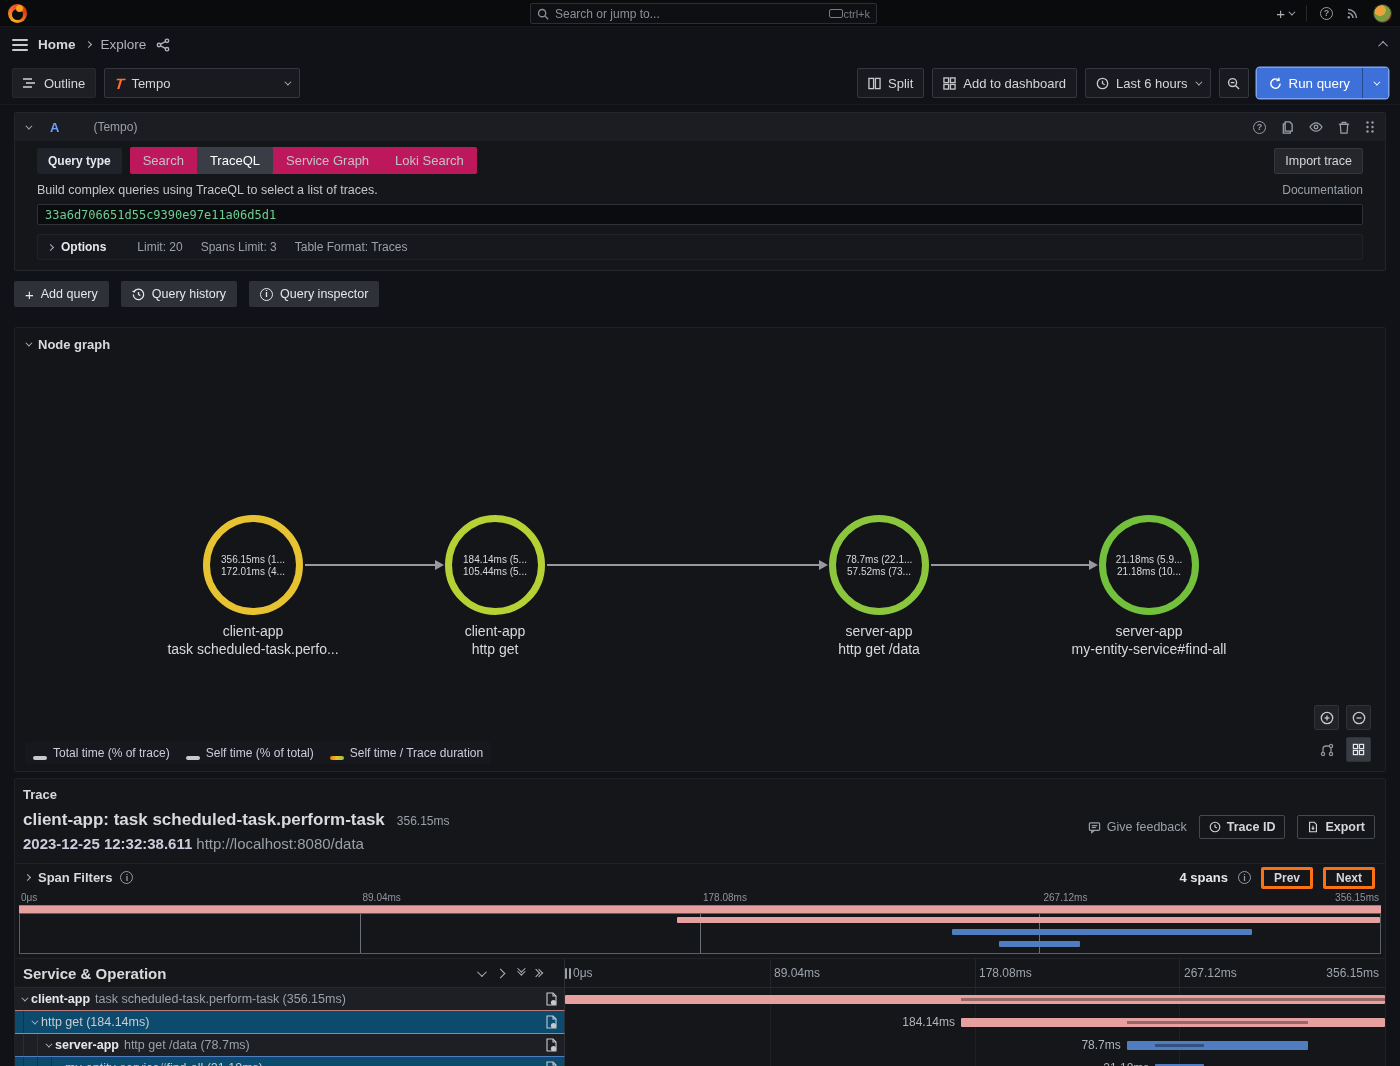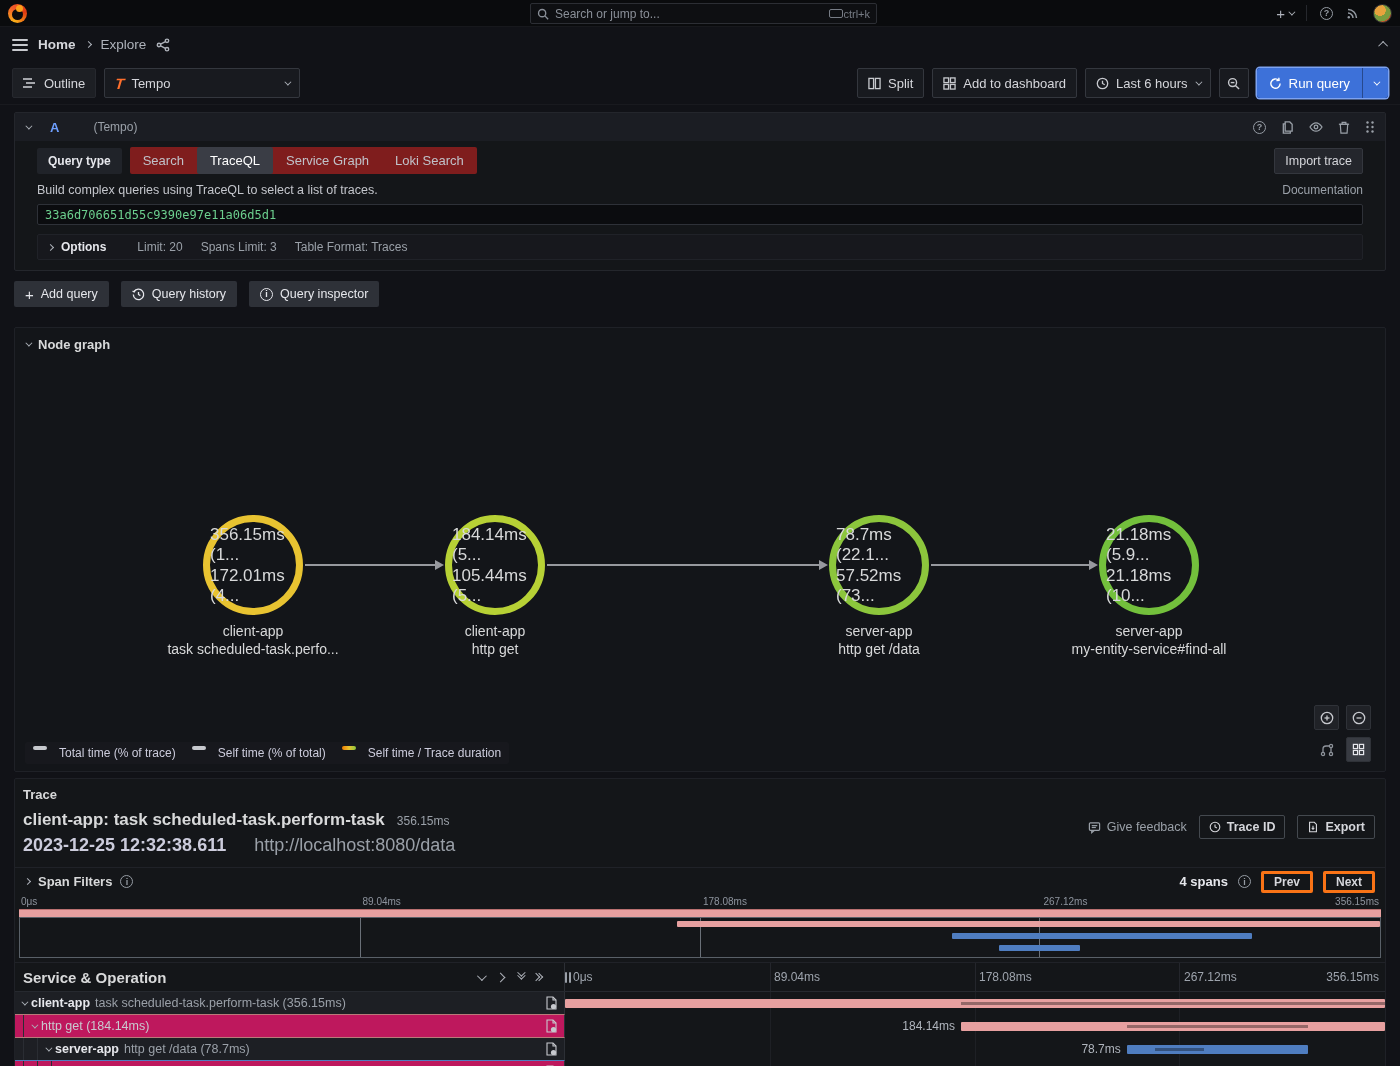--- a/index.html
+++ b/index.html
@@ -58,63 +58,63 @@
 
   
   .query-panel { margin-top:7px; border:1px solid #24262c; background:#141619; border-radius:2px; }
   .qp-header { height:28px; background:#1b1d23; display:flex; align-items:center; padding:0 10px; gap:8px; }
   .qp-ref { color:#6e9fff; font-weight:700; margin-left:12px; }
   .qp-ds { color:#9aa0a8; font-size:12px; margin-left:26px; }
   .qp-icons { margin-left:auto; display:flex; align-items:center; gap:15px; color:#9aa0a8; }
   .qp-body { padding:6px 22px 10px; }
   .tabs-row { display:flex; align-items:center; }
   .qtype-label { background:#202329; font-weight:700; font-size:12px; color:#e6e7ec; padding:6px 11px; border-radius:2px; }
-  .tab-group { display:flex; background:#7f1d1d; border-radius:2px; margin-left:8px; }
+  .tab-group { display:flex; background:#be185d; border-radius:2px; margin-left:8px; }
   .tab { padding:6px 13px; font-size:13px; color:#c0c2c9; cursor:pointer; }
   .tab.active { background:#3a3d45; color:#fff; border-radius:2px; }
   .import-btn { margin-left:auto; background:#24262c; border:1px solid #34373e; border-radius:2px; font-size:12.5px; padding:5px 10px; color:#d5d6db; cursor:pointer; }
   .desc-row { display:flex; margin-top:9px; font-size:12.5px; color:#c4c6cc; }
   .doc-link { margin-left:auto; color:#9aa0a8; font-size:12px; cursor:pointer; }
   .query-input { margin-top:7px; background:#0b0c0f; border:1px solid #2e3138; border-radius:2px; height:21px; display:flex; align-items:center; padding:0 7px;
                  font-family:"DejaVu Sans Mono", monospace; font-size:12px; color:#6ccf8e; }
   .options-row { margin-top:9px; background:#17181d; border:1px solid #202228; border-radius:2px; height:26px; display:flex; align-items:center; gap:8px; padding:0 10px; }
   .options-label { font-weight:700; font-size:12px; color:#e6e7ec; margin-right:23px; }
   .opt-item { color:#9aa0a8; font-size:12px; margin-right:10px; }
   .query-actions { margin-top:10px; display:flex; gap:12px; }
   .btn-sec { display:inline-flex; align-items:center; gap:7px; height:26px; padding:0 11px; background:#2e3138; border:none; border-radius:2px;
              color:#e6e7ec; font-size:12.5px; font-weight:500; cursor:pointer; }
 
   
   .ng-panel { margin-top:20px; border:1px solid #1f2127; background:#131519; border-radius:2px; height:445px; position:relative; }
   .ng-header { display:flex; align-items:center; gap:8px; padding:9px 10px; font-weight:600; font-size:13px; color:#d8d9da; }
   .node { position:absolute; width:100px; height:100px; border:7px solid #888; border-radius:50%;
-          display:flex; flex-direction:column; align-items:center; justify-content:center; gap:1px; font-size:17px; color:#d8d9da; cursor:pointer; }
+          display:flex; flex-direction:column; align-items:center; justify-content:center; gap:1px; font-size:10px; color:#d8d9da; cursor:pointer; }
   .node-label { position:absolute; width:280px; text-align:center; font-size:14px; color:#d8d9da; line-height:18px; }
   .edge { position:absolute; height:2px; background:#97999e; top:236px; }
   .edge::after { content:""; position:absolute; right:-9px; top:-4px; border-left:9px solid #97999e; border-top:5px solid transparent; border-bottom:5px solid transparent; }
   .ng-legend { position:absolute; left:10px; bottom:7px; display:flex; align-items:center; gap:16px; background:#17181d; padding:4px 8px; border-radius:2px; }
-  .lg-item { display:flex; align-items:flex-start; gap:12px; font-size:12px; color:#ccccdc; }
+  .lg-item { display:flex; align-items:flex-end; gap:6px; font-size:12px; color:#ccccdc; }
   .lg-dash { width:14px; height:4px; border-radius:2px; background:#c7c9ce; }
   .lg-dash.grad { background:linear-gradient(90deg,#f07d00,#e8c331,#8cc63c); }
   .ng-controls { position:absolute; right:14px; top:377px; display:grid; grid-template-columns:25px 25px; grid-auto-rows:25px; gap:7px; }
   .ng-btn { width:25px; height:25px; background:#202227; border:1px solid #2f3238; border-radius:2px; display:flex; align-items:center; justify-content:center; color:#c7c9ce; cursor:pointer; }
   .ng-btn.plain { background:transparent; border-color:transparent; color:#8e939b; }
   .ng-btn.active { background:#383b42; }
 
   
   .trace-panel { margin-top:6px; border:1px solid #1f2127; background:#141619; border-radius:2px; position:relative; height:301px; }
   .trace-label { padding:8px 8px 0; font-weight:600; font-size:13px; color:#d8d9da; }
   .trace-title-row { margin-top:8px; padding:0 8px; display:flex; align-items:baseline; gap:12px; }
   .trace-title { font-size:17px; font-weight:600; color:#d8d9da; }
   .trace-dur { font-size:12px; color:#9aa0a8; }
   .trace-head-actions { position:absolute; right:10px; top:36px; display:flex; align-items:center; gap:12px; }
   .feedback { display:flex; align-items:center; gap:6px; color:#9aa0a8; font-size:12.5px; cursor:pointer; }
   .btn-out { display:inline-flex; align-items:center; gap:6px; height:24px; padding:0 9px; border:1px solid #44494f; border-radius:2px;
              background:transparent; color:#d5d6db; font-size:12.5px; font-weight:600; cursor:pointer; }
-  .trace-sub-row { margin-top:5px; padding:0 8px; display:flex; gap:28px; font-size:18px; }
+  .trace-sub-row { margin-top:5px; padding:0 8px; display:flex; gap:4px; font-size:15px; }
   .trace-ts { color:#ccccdc; font-weight:600; }
   .trace-url { color:#9aa0a8; }
   .filters-row { margin-top:11px; border-top:1px solid #202228; height:28px; display:flex; align-items:center; gap:8px; padding:0 10px; }
   .filters-title { font-weight:600; font-size:13px; color:#d8d9da; }
   .filters-right { margin-left:auto; display:flex; align-items:center; gap:10px; }
   .span-count { font-weight:700; font-size:13px; color:#e6e7ec; }
   .btn-nav { height:22px; padding:0 10px; border:3px solid #f97316; border-radius:2px; background:transparent; color:#d5d6db; font-size:12px; font-weight:600; cursor:pointer; }
 
   .minimap { margin:1px 4px 0; position:relative; }
   .ruler { position:relative; height:13px; font-size:10px; color:#8e949e; }
@@ -138,21 +138,21 @@
   .grip { position:absolute; right:-7px; top:9px; display:flex; gap:2px; z-index:2; }
   .grip i { width:2px; height:11px; background:#9aa0a8; border-radius:1px; }
   .tl-head { flex:1; position:relative; font-size:12px; color:#9ea4ad;
              background-image:linear-gradient(#24262c,#24262c),linear-gradient(#24262c,#24262c),linear-gradient(#24262c,#24262c);
              background-size:1px 100%; background-repeat:no-repeat; background-position:25% 0,50% 0,75% 0; }
   .tl-head span { position:absolute; top:7px; }
   .t0 { left:8px; } .t1 { left:25%; padding-left:4px; } .t2 { left:50%; padding-left:4px; } .t3 { left:75%; padding-left:4px; } .t4 { right:6px; }
 
   .srow { display:flex; height:23px; cursor:pointer; }
   .name-cell { width:550px; flex:none; position:relative; display:flex; align-items:center; gap:5px;
-               border-right:1px solid #2c2f35; border-bottom:1px solid #888; background:#be185d; font-size:12.5px; }
+               border-right:1px solid #2c2f35; border-bottom:1px solid #888; background:#0c4a6e; font-size:12.5px; }
   .srow:nth-child(odd) .name-cell { background:#1d1f24; }
   .d0 { padding-left:6px; } .d1 { padding-left:16px; } .d2 { padding-left:30px; } .d3 { padding-left:50px; }
   .g { position:absolute; top:0; bottom:0; width:1px; background:#2a2d33; }
   .svc { font-weight:700; color:#e6e7ec; }
   .op { color:#9aa0a8; }
   .log-ico { position:absolute; right:7px; top:4px; }
   .tl-cell { flex:1; position:relative;
              background-image:linear-gradient(#1e2025,#1e2025),linear-gradient(#1e2025,#1e2025),linear-gradient(#1e2025,#1e2025);
              background-size:1px 100%; background-repeat:no-repeat; background-position:25% 0,50% 0,75% 0; }
   .sbar { position:absolute; top:7px; height:9px; border-radius:1px; }

